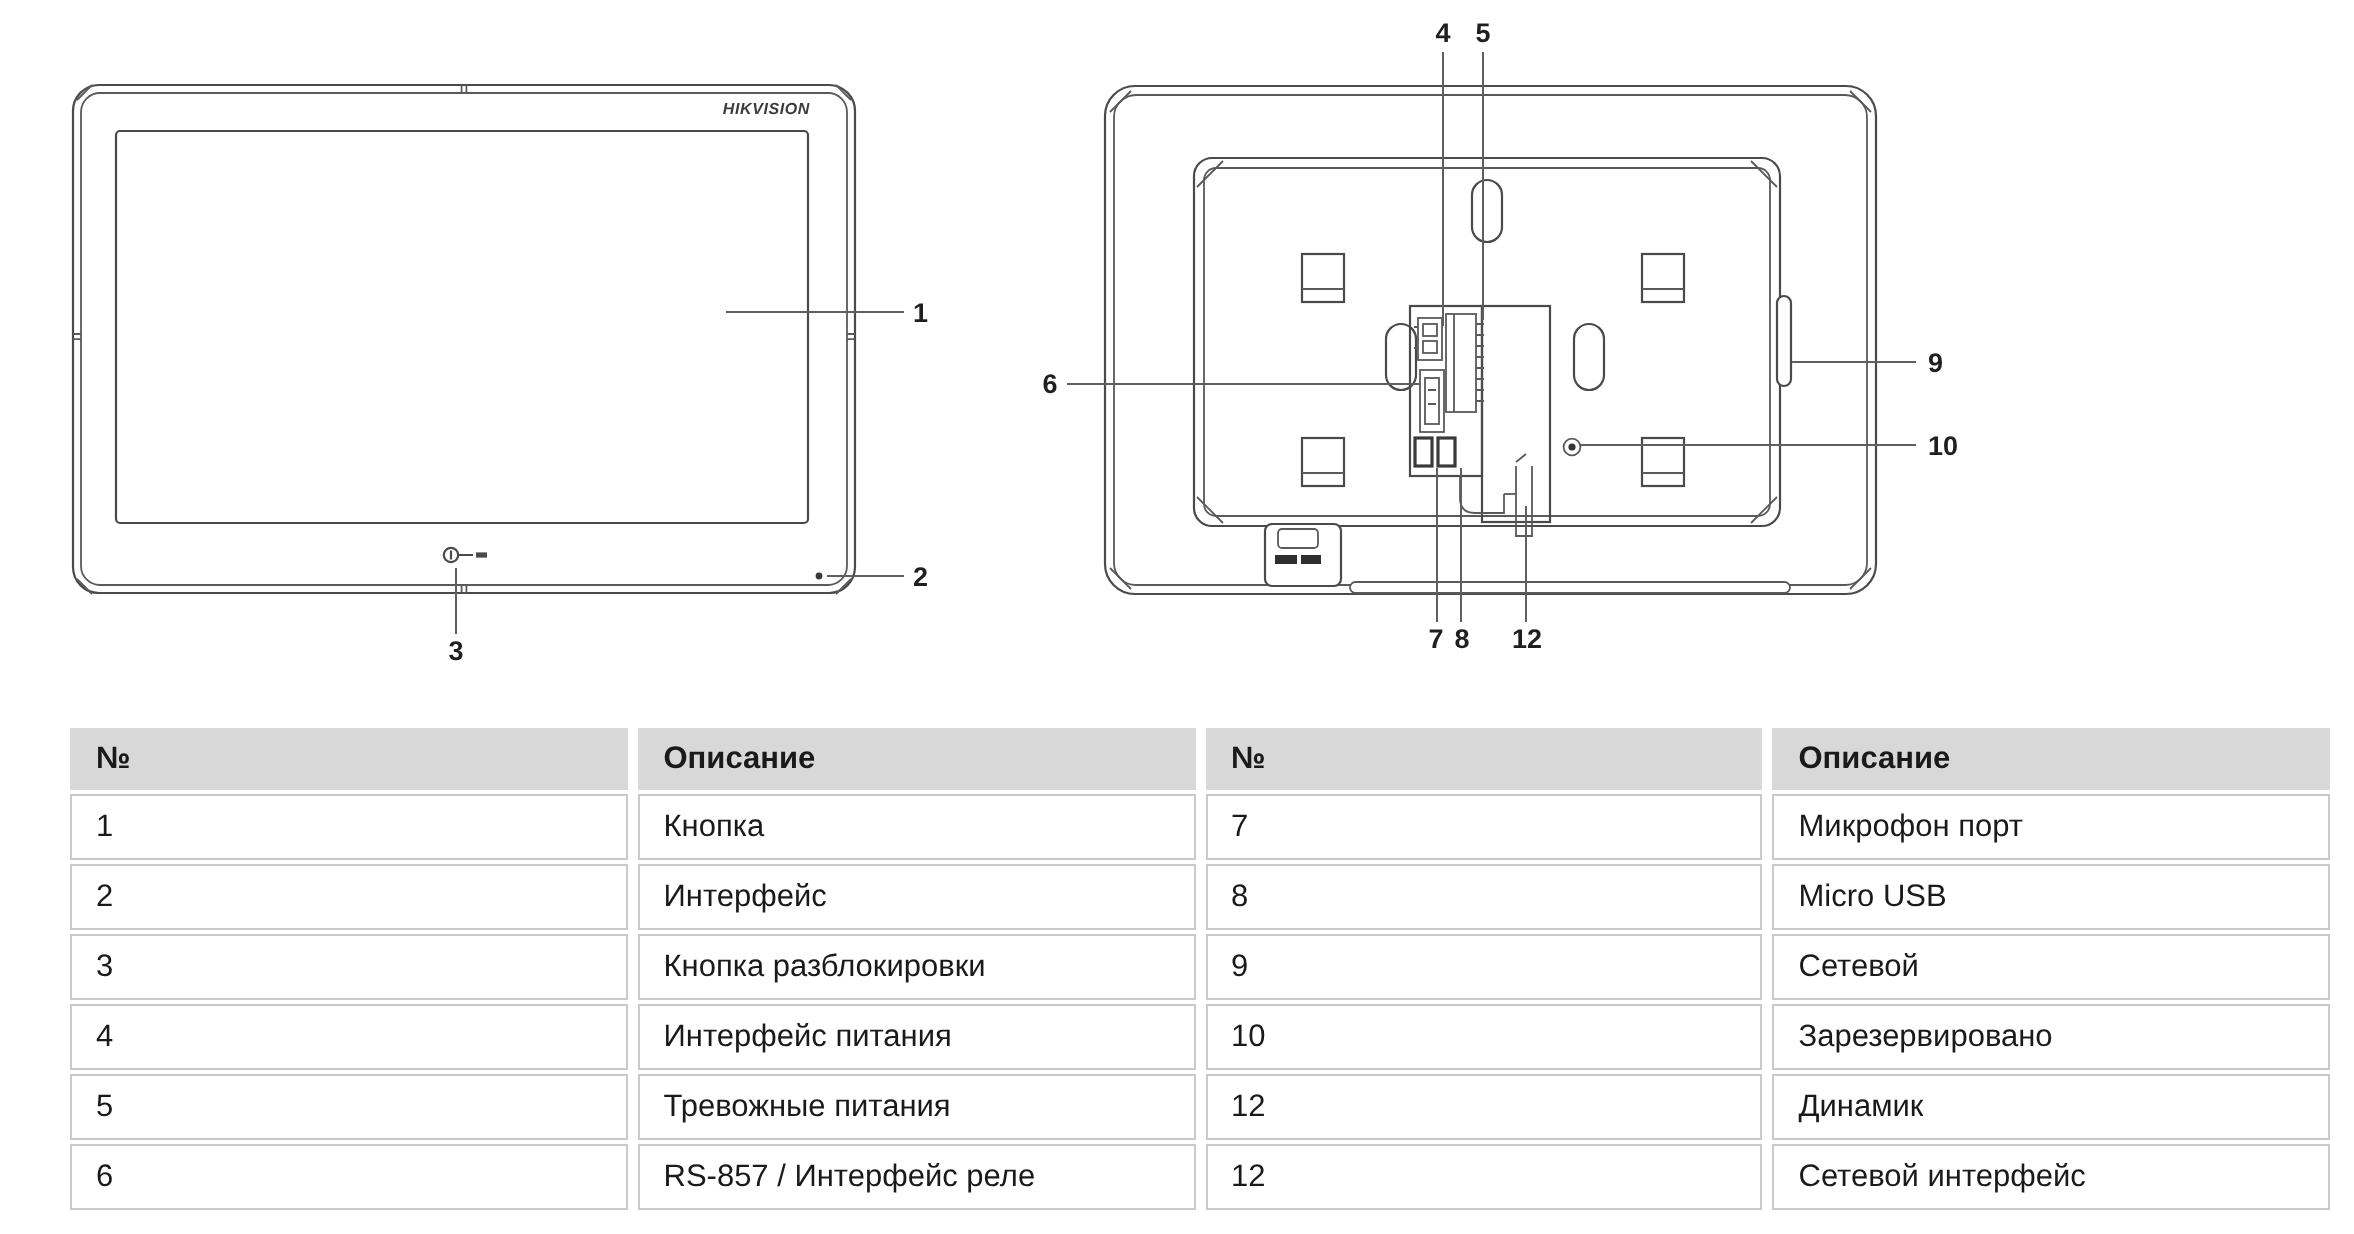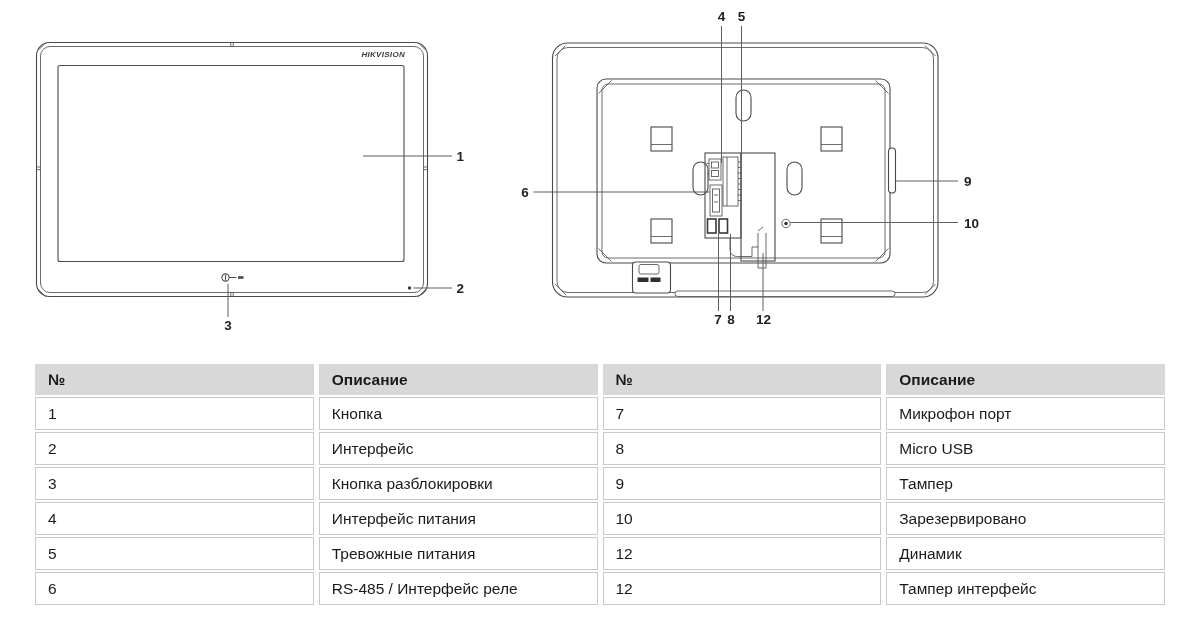--- a/index.html
+++ b/index.html
@@ -184,37 +184,37 @@
         <tr>
           <td>2</td>
           <td>Интерфейс</td>
           <td>8</td>
           <td>Micro USB</td>
         </tr>
         <tr>
           <td>3</td>
           <td>Кнопка разблокировки</td>
           <td>9</td>
-          <td>Тампер</td>
+          <td>Сетевой</td>
         </tr>
         <tr>
           <td>4</td>
           <td>Интерфейс питания</td>
           <td>10</td>
           <td>Зарезервировано</td>
         </tr>
         <tr>
           <td>5</td>
           <td>Тревожные питания</td>
           <td>12</td>
           <td>Динамик</td>
         </tr>
         <tr>
           <td>6</td>
-          <td>RS-485 / Интерфейс реле</td>
+          <td>RS-857 / Интерфейс реле</td>
           <td>12</td>
-          <td>Тампер интерфейс</td>
+          <td>Сетевой интерфейс</td>
         </tr>
       </tbody>
     </table>
   </div>
 
 </div>
 
 </body></html>

